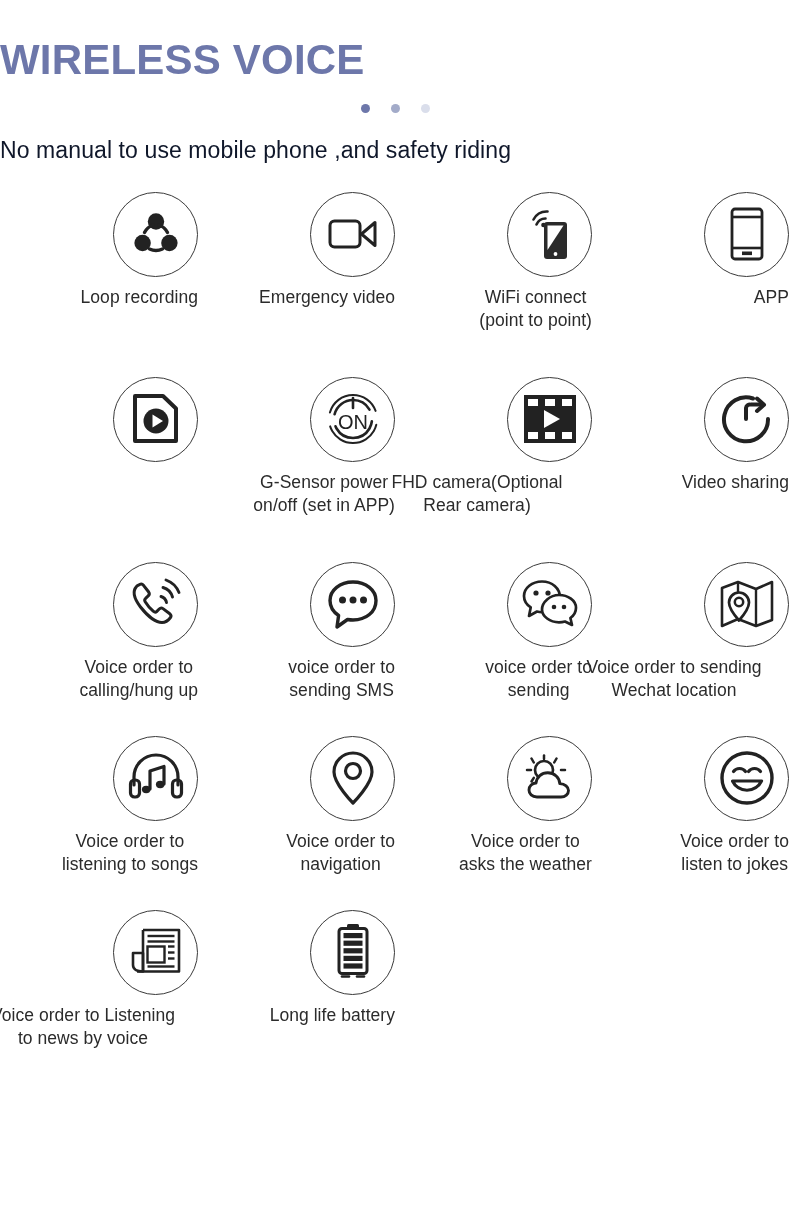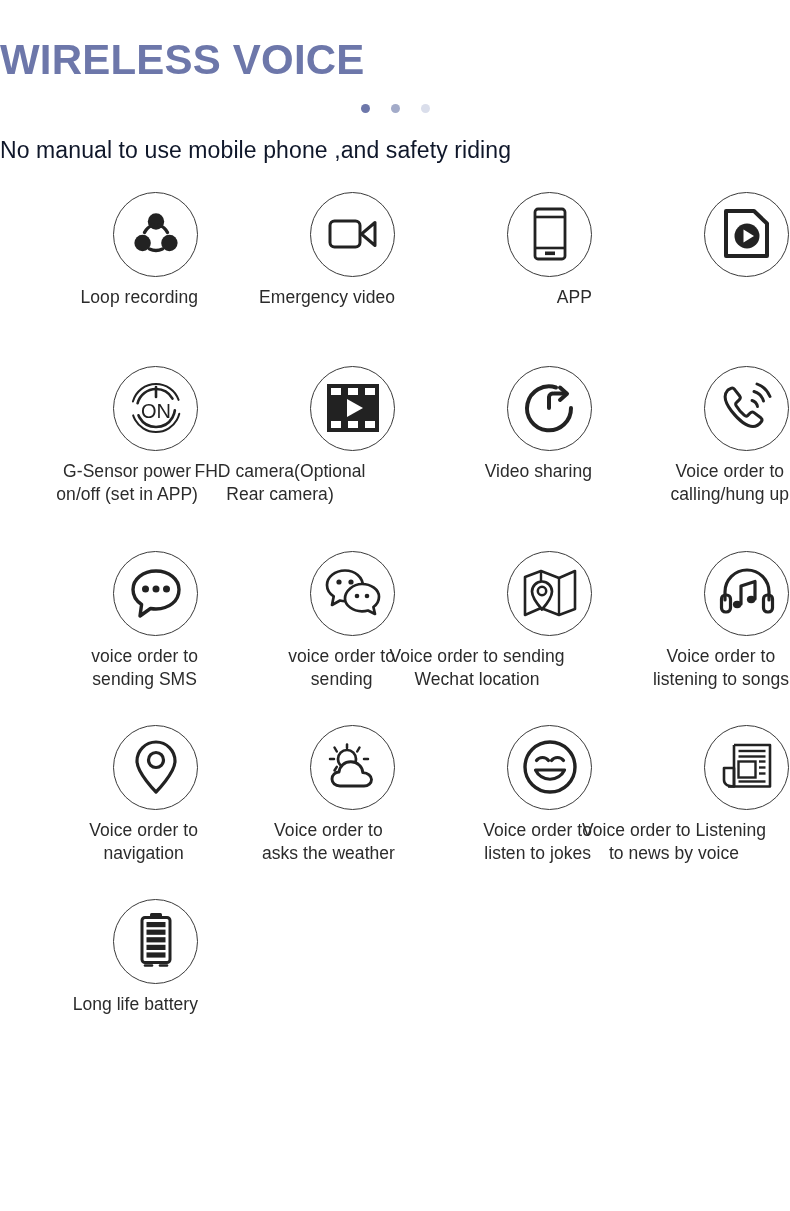--- a/index.html
+++ b/index.html
@@ -146,20 +146,34 @@
     <div class="cell">
       <div class="circle">
         <svg width="52" height="44" viewBox="0 0 52 44" fill="none">
           <rect x="3" y="9" width="30" height="26" rx="4.5" stroke="#222" stroke-width="3" fill="none"></rect>
           <path d="M34.5 22 L48 10.5 L48 33.5 Z" stroke="#222" stroke-width="3" stroke-linejoin="round" fill="none"></path>
         </svg>
       </div>
       <div class="caption">Emergency video</div>
     </div>
 
+    <div class="cell tall">
+      <div class="circle">
+        <svg width="54" height="56" viewBox="0 0 54 56" fill="none">
+          <path d="M10.5 13.5 A15 15 0 0 1 24.5 5.5" stroke="#222" stroke-width="2.6" stroke-linecap="round" fill="none"></path>
+          <path d="M13.5 18.5 A10 10 0 0 1 22.5 12.5" stroke="#222" stroke-width="2.6" stroke-linecap="round" fill="none"></path>
+          <circle cx="20.5" cy="19" r="2.3" fill="#222"></circle>
+          <rect x="21" y="16" width="23" height="37" rx="3" fill="#2b2b2b"></rect>
+          <path d="M24.5 19.5 L40.5 19.5 L24.5 44 Z" fill="#ffffff"></path>
+          <circle cx="32.5" cy="48" r="1.9" fill="#ffffff"></circle>
+        </svg>
+      </div>
+      <div class="caption">WiFi connect
+(point to point)</div>
+    </div>
 
     <div class="cell">
       <div class="circle">
         <svg width="36" height="54" viewBox="0 0 36 54" fill="none">
           <rect x="3" y="2" width="30" height="50" rx="3" stroke="#222" stroke-width="2.8" fill="none"></rect>
           <line x1="3" y1="10" x2="33" y2="10" stroke="#222" stroke-width="2.6"></line>
           <line x1="3" y1="41" x2="33" y2="41" stroke="#222" stroke-width="2.6"></line>
           <rect x="13" y="44.5" width="10" height="3.6" fill="#222"></rect>
         </svg>
       </div>

